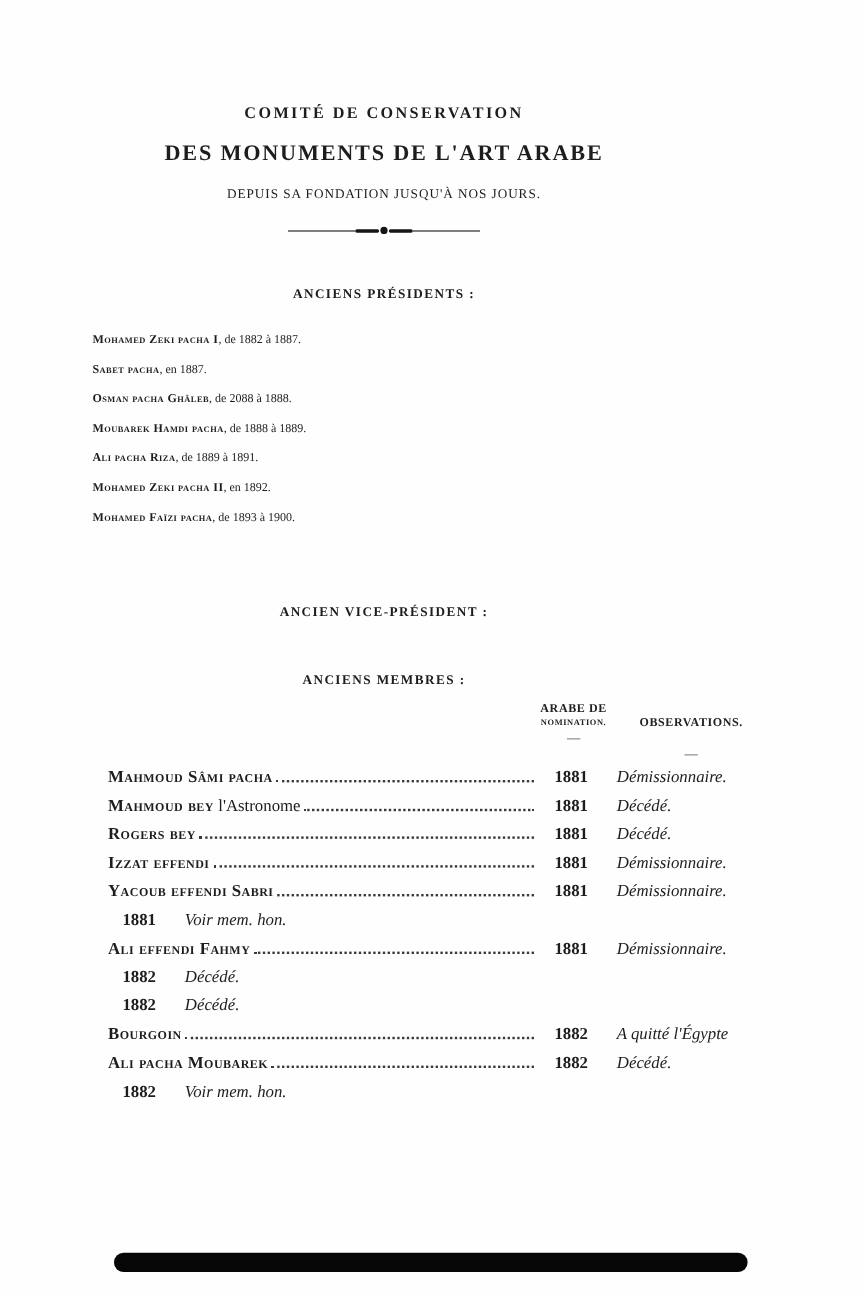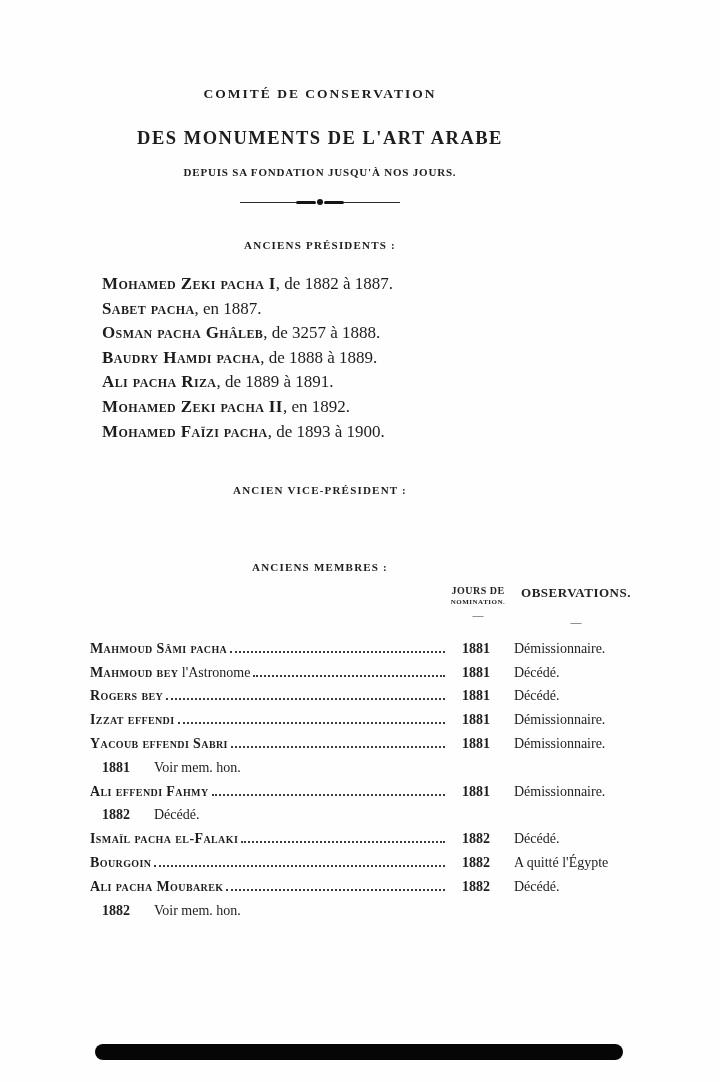--- a/index.html
+++ b/index.html
@@ -9,56 +9,56 @@
     height: 1082px;
     background: #fefefe;
     color: #1d1d1d;
     font-family: "Liberation Serif", "DejaVu Serif", serif;
     overflow: hidden;
   }
   .centered { position: absolute; left: 0; width: 640px; text-align: center; }
 
   
   .title-1 { font-size: 13.5px; font-weight: 700; letter-spacing: 2px; }
-  .title-2 { font-size: 18.5px; font-weight: 700; letter-spacing: 1.5px; margin-top: 26px; }
-  .subtitle { font-size: 11px; font-weight: 700; letter-spacing: 0.8px; margin-top: 17px; }
+  .title-2 { font-size: 18.5px; font-weight: 700; letter-spacing: 1.5px; margin-top: 16px; }
+  .subtitle { font-size: 11px; font-weight: 400; letter-spacing: 0.8px; margin-top: 17px; }
 
   .divider { display: flex; align-items: center; justify-content: center; margin-top: 21px; }
   .divider .dl { width: 56px; height: 1px; background: #2a2a2a; }
   .divider .ds { width: 20px; height: 3px; background: #151515; border-radius: 2px; }
   .divider .dc { width: 6px; height: 6px; background: #151515; border-radius: 50%; margin: 0 1px; }
 
   
   .shead { font-size: 11px; font-weight: 700; letter-spacing: 1.2px; }
 
   
   .sc { font-variant: small-caps; font-weight: 700; letter-spacing: 0.4px; white-space: pre; }
   .sc[data-style="italic"] { font-style: italic; font-weight: 600; }
   .rest, .m-reg { font-weight: 400; white-space: pre; }
 
   
-  .plist { position: absolute; left: 102px; width: 560px; font-size: 17px; }
+  .plist { position: absolute; left: 77px; width: 560px; font-size: 10px; }
   .pline { height: 24.6px; line-height: 24.6px; }
 
   
   .thead { position: absolute; left: 90px; width: 560px; font-weight: 700; color: #222; }
   .col-date { position: absolute; left: 330px; width: 116px; text-align: center; }
   .col-date .l1 { font-size: 10px; letter-spacing: 0.5px; }
   .col-date .l2 { font-size: 7px; letter-spacing: 0.5px; margin-top: 2px; }
   .col-obs { position: absolute; left: 420px; width: 132px; text-align: center; }
-  .col-obs .l1 { font-size: 13px; letter-spacing: 0.5px; }
+  .col-obs .l1 { font-size: 10px; letter-spacing: 0.5px; margin-top: 12px; }
   .hdash { font-size: 11px; font-weight: 400; line-height: 10px; margin-top: 4px; color: #333; }
   .col-obs .hdash { margin-top: 16px; }
 
   .mtable { position: absolute; left: 90px; width: 562px; font-size: 14px; }
   .mrow { display: flex; align-items: center; height: 23.8px; }
   .m-left { display: flex; align-items: baseline; width: 360px; overflow: hidden; }
   .m-leader { flex: 1; min-width: 12px; border-bottom: 2px dotted #3a3a3a; margin: 0 5px 3px 3px; }
   .m-year { width: 52px; text-align: center; font-weight: 700; }
-  .m-obs { flex: 1; padding-left: 12px; font-weight: 400; white-space: pre; }
+  .m-obs { flex: 1; padding-left: 12px; font-weight: 400; white-space: pre; font-style: italic; }
 
   
   .scan-bar {
     position: absolute;
     left: 95px; top: 1044px;
     width: 528px; height: 16px;
     background: #060606;
     border-radius: 8px;
   }
 </style>
@@ -77,34 +77,34 @@
         <span class="dc"></span>
         <span class="ds"></span>
         <span class="dl"></span>
     </div>
   </div>
 
   <div class="centered shead" style="top:239px">ANCIENS PRÉSIDENTS :</div>
   <div class="plist" style="top:272px">
     <div class="pline"><span class="sc">Mohamed Zeki pacha I</span><span class="rest">, de 1882 à 1887.</span></div>
     <div class="pline"><span class="sc">Sabet pacha</span><span class="rest">, en 1887.</span></div>
-    <div class="pline"><span class="sc">Osman pacha Ghâleb</span><span class="rest">, de 3257 à 1888.</span></div>
-    <div class="pline"><span class="sc">Baudry Hamdi pacha</span><span class="rest">, de 1888 à 1889.</span></div>
+    <div class="pline"><span class="sc">Osman pacha Ghâleb</span><span class="rest">, de 2088 à 1888.</span></div>
+    <div class="pline"><span class="sc">Moubarek Hamdi pacha</span><span class="rest">, de 1888 à 1889.</span></div>
     <div class="pline"><span class="sc">Ali pacha Riza</span><span class="rest">, de 1889 à 1891.</span></div>
     <div class="pline"><span class="sc">Mohamed Zeki pacha II</span><span class="rest">, en 1892.</span></div>
     <div class="pline"><span class="sc">Mohamed Faïzi pacha</span><span class="rest">, de 1893 à 1900.</span></div>
   </div>
 
-  <div class="centered shead" style="top:484px">ANCIEN VICE-PRÉSIDENT :</div>
+  <div class="centered shead" style="top:504px">ANCIEN VICE-PRÉSIDENT :</div>
 
   <div class="centered shead" style="top:561px">ANCIENS MEMBRES :</div>
 
   <div class="thead" style="top:585px">
     <div class="col-date">
-      <div class="l1">JOURS DE</div>
+      <div class="l1">ARABE DE</div>
       <div class="l2">NOMINATION.</div>
       <div class="hdash">—</div>
     </div>
     <div class="col-obs">
       <div class="l1">OBSERVATIONS.</div>
       <div class="hdash">—</div>
     </div>
   </div>
 
   <div class="mtable" style="top:637px">
@@ -164,25 +164,20 @@
           <span class="m-leader"></span>
         </span>
       <span class="m-year">1881</span>
       <span class="m-obs">Démissionnaire.</span>
     </div>
     <div class="mrow">
       <span class="m-year">1882</span>
       <span class="m-obs">Décédé.</span>
     </div>
     <div class="mrow">
-      <span class="m-left">
-          <span class="m-name sc" data-style="normal">Ismaïl pacha el-Falaki</span>
-          <span class="m-reg"></span>
-          <span class="m-leader"></span>
-        </span>
       <span class="m-year">1882</span>
       <span class="m-obs">Décédé.</span>
     </div>
     <div class="mrow">
       <span class="m-left">
           <span class="m-name sc" data-style="normal">Bourgoin</span>
           <span class="m-reg"></span>
           <span class="m-leader"></span>
         </span>
       <span class="m-year">1882</span>

